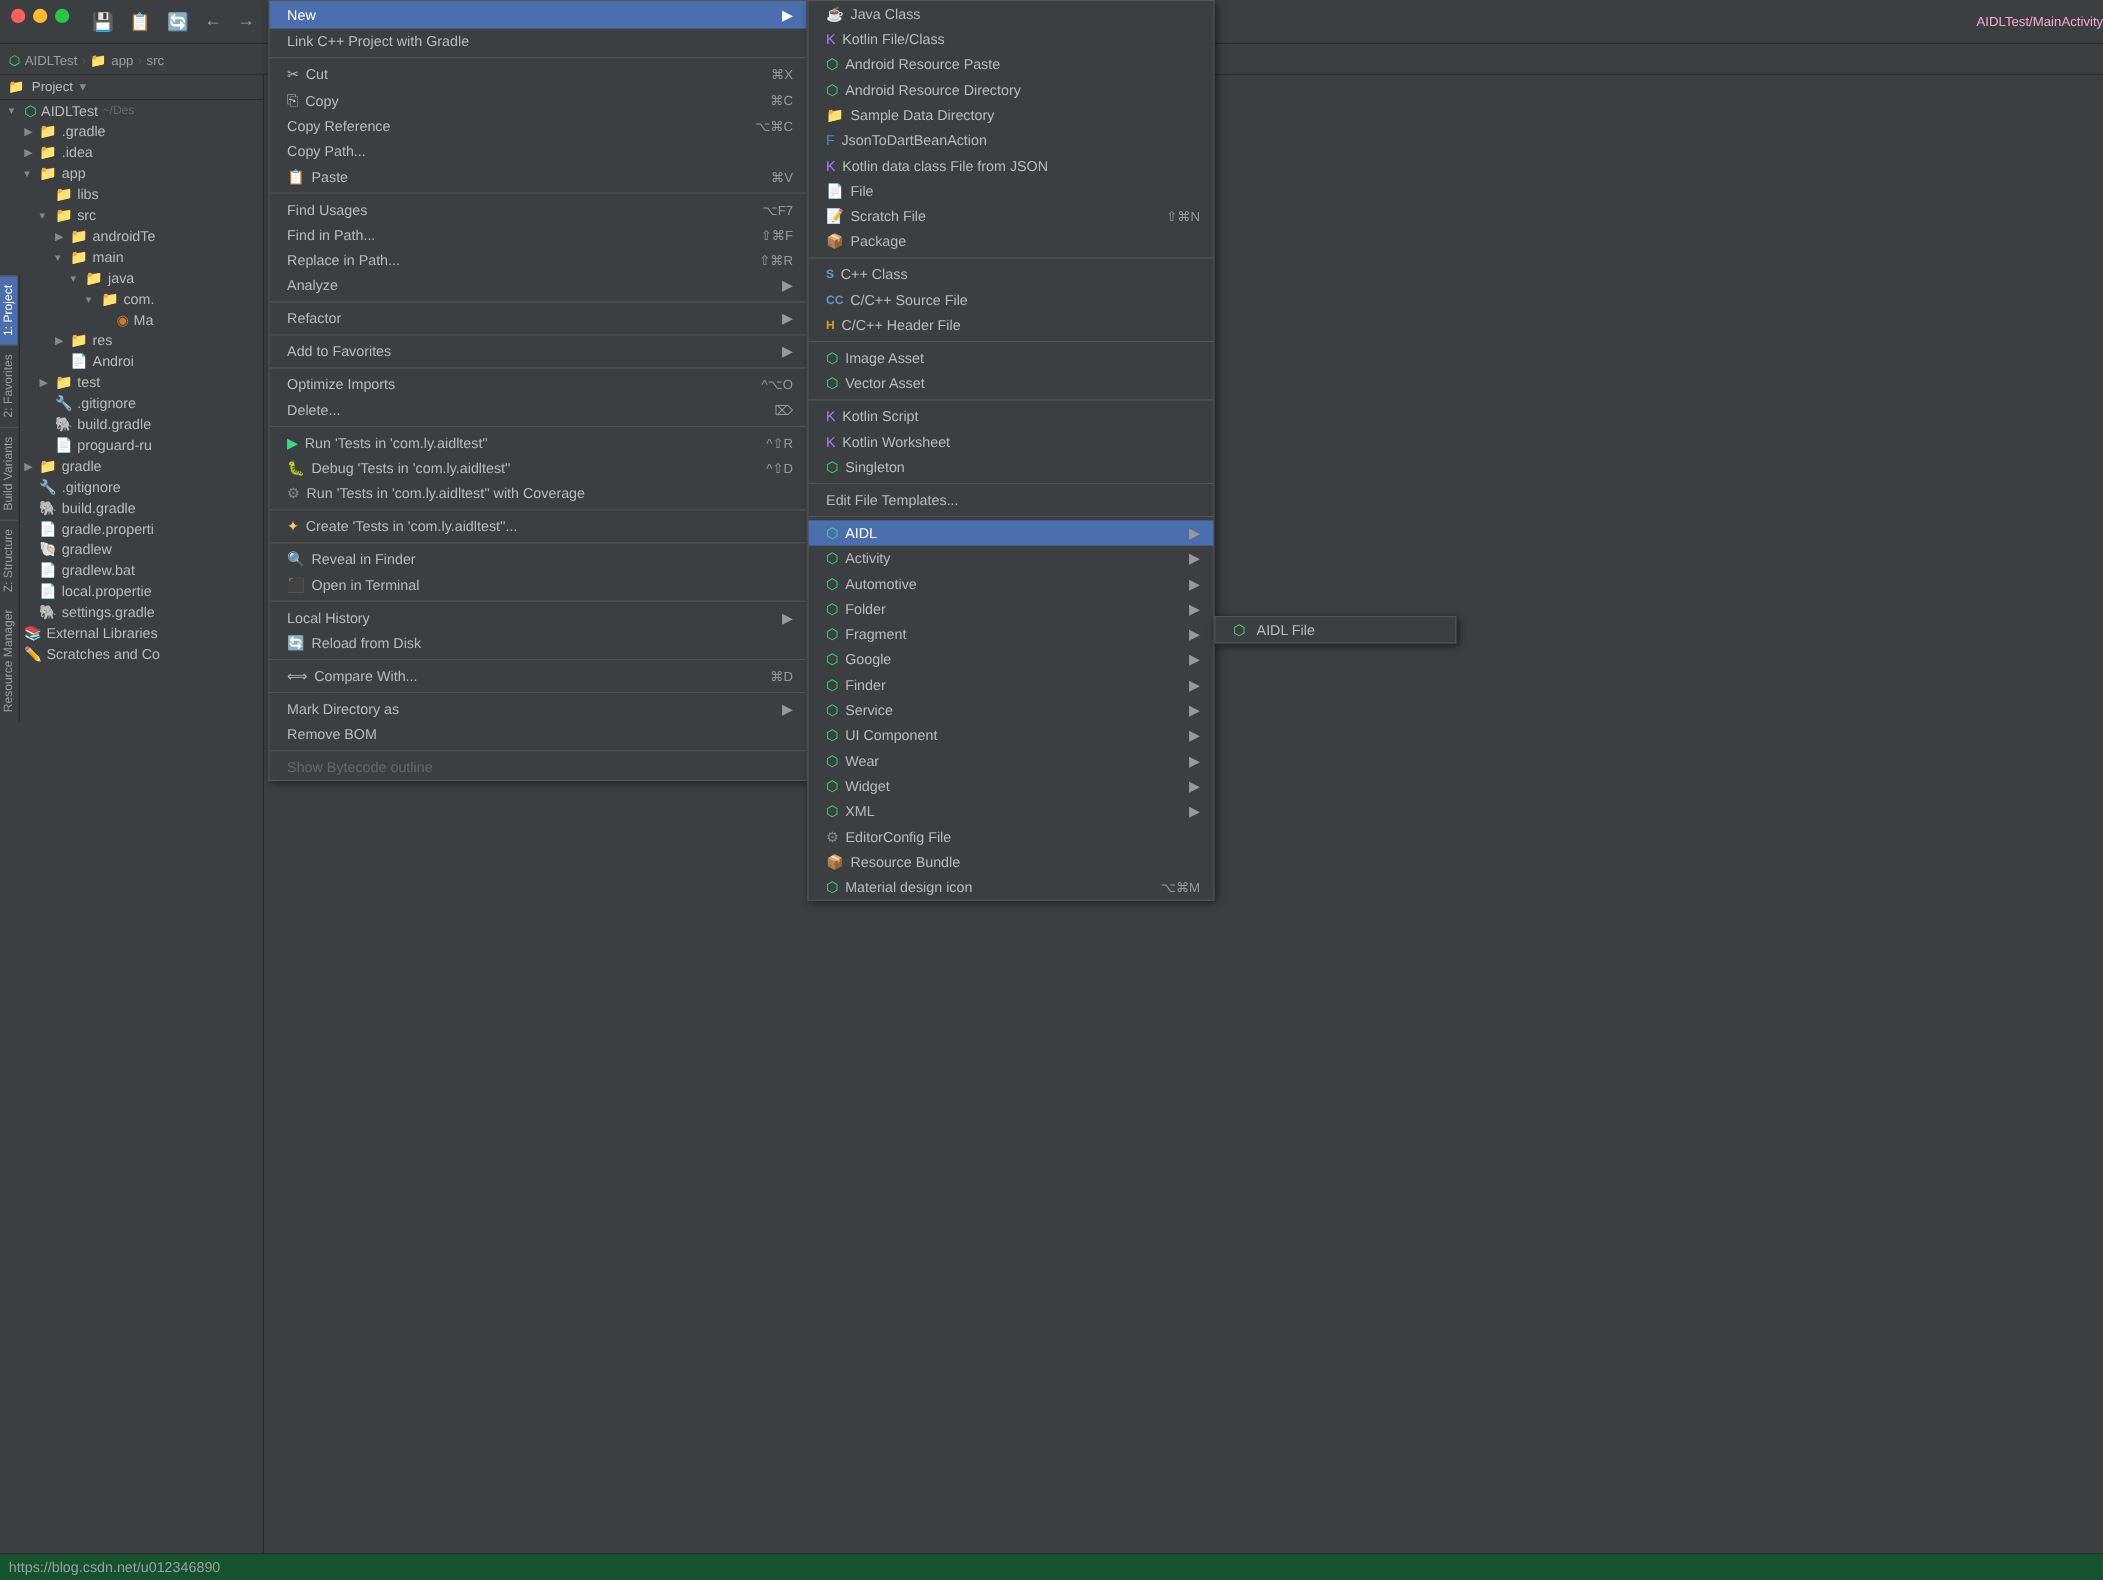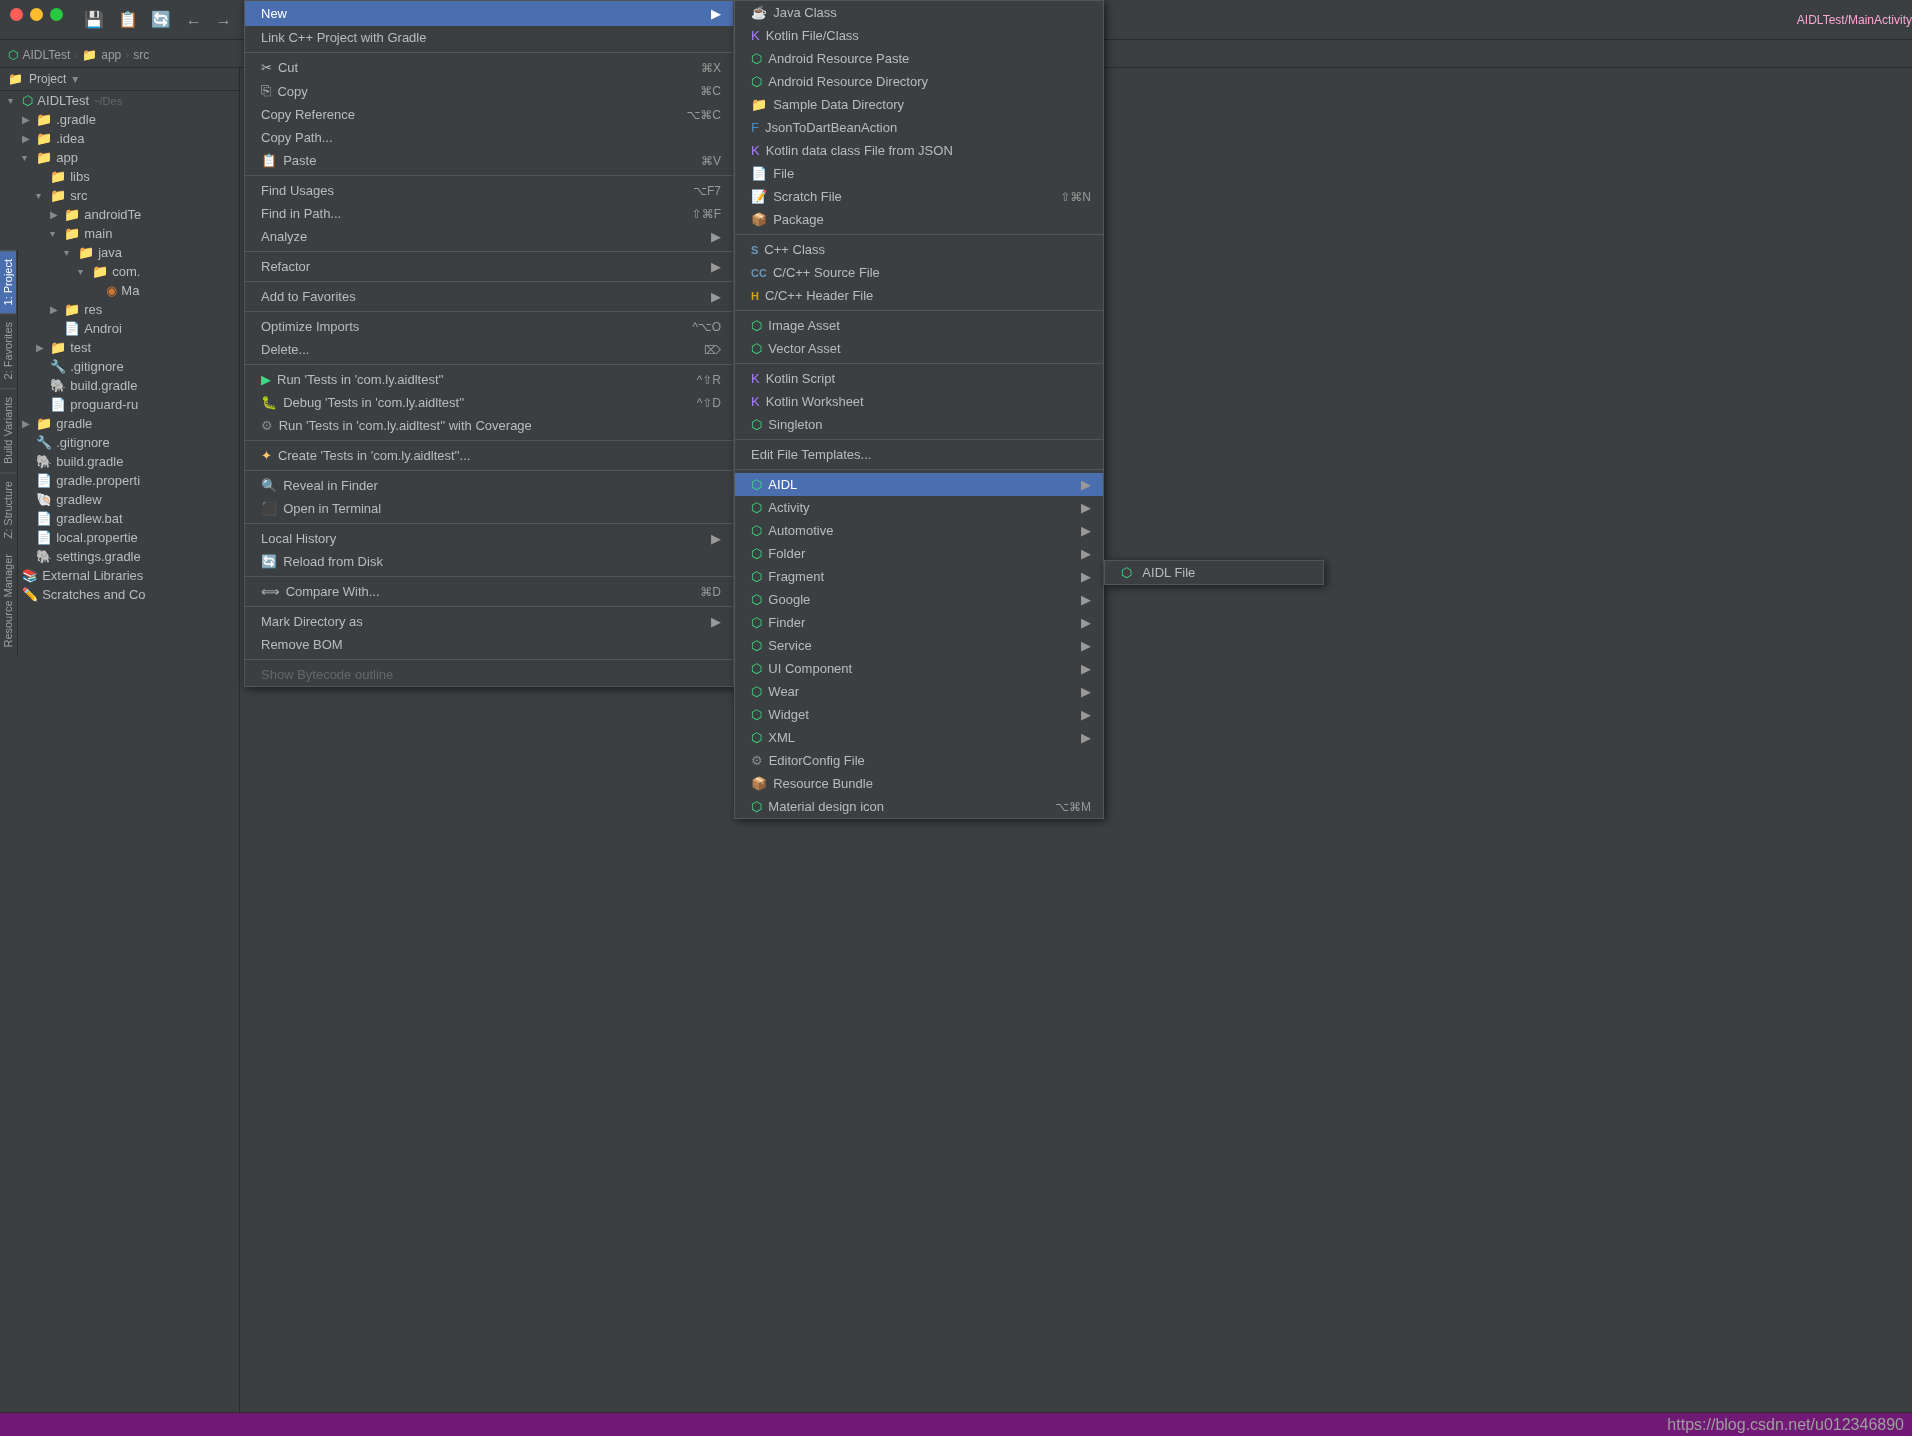--- a/index.html
+++ b/index.html
@@ -168,28 +168,28 @@
       z-index: 52;
     }
 
     
     .status-bar {
       position: absolute;
       bottom: 0;
       left: 0;
       right: 0;
       height: 24px;
-      background: #701a75;
+      background: #14532d;
       border-top: 1px solid #2b2b2b;
       display: flex;
       align-items: center;
       padding: 0 8px;
-      font-size: 16px;
+      font-size: 13px;
       color: #9e9e9e;
-      justify-content: flex-end;
+      justify-content: flex-start;
     }
 
     
     .icon-android { color: #3ddc84; }
     .icon-folder { color: #d4a017; }
 
     .aidl-highlighted {
       background: #4b6eaf;
       color: white;
     }
@@ -433,20 +433,26 @@
     <span class="menu-shortcut">⌥F7</span>
   </div>
   <div class="menu-item">
     <span class="menu-item-left">
       <span>Find in Path...</span>
     </span>
     <span class="menu-shortcut">⇧⌘F</span>
   </div>
   <div class="menu-item">
     <span class="menu-item-left">
+      <span>Replace in Path...</span>
+    </span>
+    <span class="menu-shortcut">⇧⌘R</span>
+  </div>
+  <div class="menu-item">
+    <span class="menu-item-left">
       <span>Analyze</span>
     </span>
     <span class="menu-arrow">▶</span>
   </div>
 
   <div class="menu-separator"></div>
 
   <div class="menu-item">
     <span class="menu-item-left">
       <span>Refactor</span>

